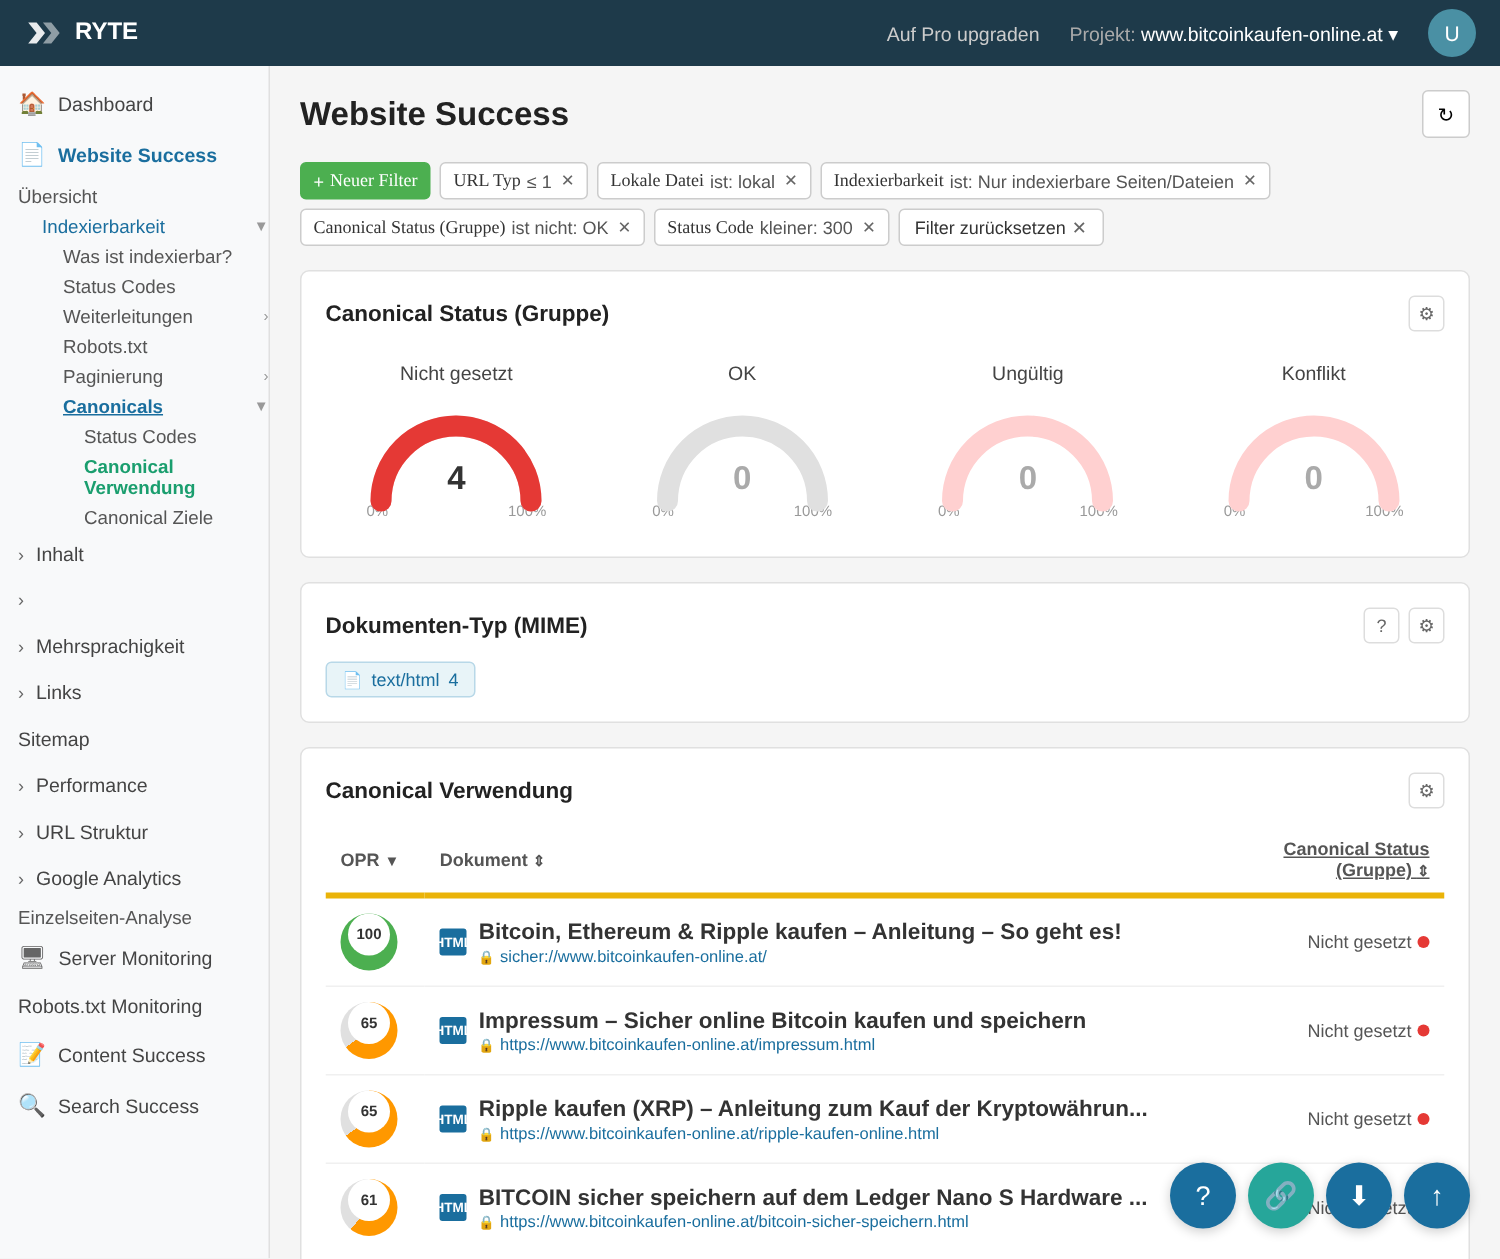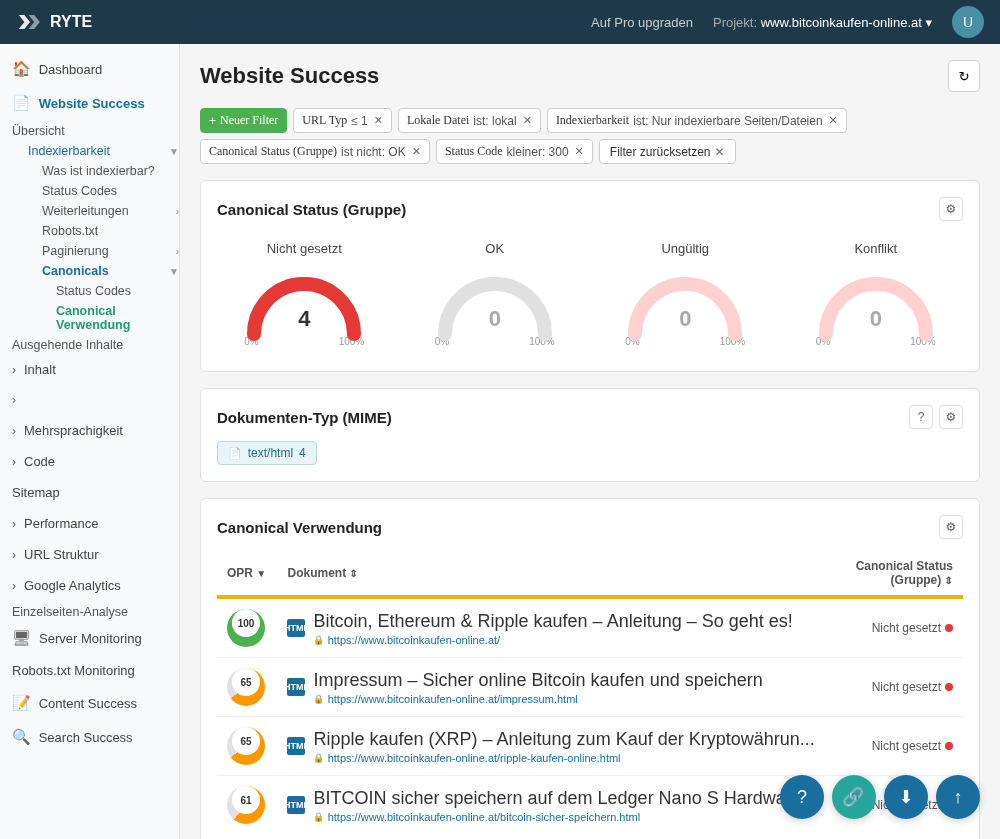--- a/index.html
+++ b/index.html
@@ -69,21 +69,21 @@
     table { width: 100%; border-collapse: collapse; }
     thead tr { border-bottom: 4px solid #eab308; }
     th { padding: 8px 10px; font-size: 12px; font-weight: 600; color: #555; text-align: left; }
     td { padding: 10px 10px; font-size: 12px; border-bottom: 1px solid #f0f0f0; vertical-align: middle; }
     tr:last-child td { border-bottom: none; }
     .opr-badge { width: 36px; height: 36px; border-radius: 50%; display: flex; align-items: flex-start; justify-content: center; font-size: 11px; font-weight: 700; color: white; flex-shrink: 0; position: relative; }
     .opr-inner { width: 28px; height: 28px; border-radius: 50%; background: white; display: flex; align-items: center; justify-content: center; font-size: 10px; font-weight: 700; color: #333; }
     .doc-icon { width: 18px; height: 18px; border-radius: 2px; background: #1a6e9e; color: white; font-size: 9px; font-weight: 700; display: flex; align-items: center; justify-content: center; flex-shrink: 0; }
     .doc-cell { display: flex; align-items: center; gap: 8px; }
     .doc-info { display: flex; flex-direction: column; gap: 2px; }
-    .doc-title { font-size: 18px; color: #333; font-weight: 400; }
+    .doc-title { font-size: 15px; color: #333; font-weight: 700; }
     .doc-url { font-size: 11px; color: #1a6e9e; display: flex; align-items: center; gap: 3px; }
     .doc-url-lock { font-size: 9px; color: #4caf50; }
     .status-not-set { display: flex; align-items: center; gap: 4px; color: #555; font-size: 12px; }
     .status-dot { width: 8px; height: 8px; border-radius: 50%; background: #e53935; flex-shrink: 0; }
 
     
     .table-footer { display: flex; align-items: center; justify-content: space-between; padding: 10px 0 0; }
 
     
     .fab-group { position: fixed; bottom: 20px; right: 20px; display: flex; gap: 8px; }
@@ -142,41 +142,41 @@
     <div class="sidebar-sub" style="padding-left:42px;display:flex;align-items:center;">
       <span>Weiterleitungen</span>
       <span style="margin-left:auto;font-size:10px;color:#999;">›</span>
     </div>
     <div class="sidebar-sub" style="padding-left:42px;">Robots.txt</div>
     <div class="sidebar-sub" style="padding-left:42px;display:flex;align-items:center;">
       <span>Paginierung</span>
       <span style="margin-left:auto;font-size:10px;color:#999;">›</span>
     </div>
     <div class="sidebar-sub active" style="padding-left:42px;display:flex;align-items:center;">
-      <span style="color:#1a6e9e;font-weight:600;">Canonicals</span>
+      <span style="color:#1a6e9e;font-weight:600;text-decoration:underline;">Canonicals</span>
       <span style="margin-left:auto;font-size:10px;color:#999;">▼</span>
     </div>
     <div class="sidebar-sub" style="padding-left:56px;">Status Codes</div>
     <div class="sidebar-sub highlight" style="padding-left:56px;color:#1a9e6e;font-weight:600;">Canonical Verwendung</div>
-    <div class="sidebar-sub">Ausgehende Inhalte</div>
+    <div class="sidebar-sub" style="padding-left:56px;">Canonical Ziele</div>
 
     <div class="sidebar-item">
       <span class="icon" style="font-size:12px;">›</span>
       <span>Inhalt</span>
     </div>
     <div class="sidebar-item">
       <span class="icon" style="font-size:12px;">›</span>
     </div>
     <div class="sidebar-item">
       <span class="icon" style="font-size:12px;">›</span>
       <span>Mehrsprachigkeit</span>
     </div>
     <div class="sidebar-item">
       <span class="icon" style="font-size:12px;">›</span>
-      <span>Code</span>
+      <span>Links</span>
     </div>
     <div class="sidebar-item">
       <span>Sitemap</span>
     </div>
     <div class="sidebar-item">
       <span class="icon" style="font-size:12px;">›</span>
       <span>Performance</span>
     </div>
     <div class="sidebar-item">
       <span class="icon" style="font-size:12px;">›</span>
@@ -338,39 +338,39 @@
         <div class="card-actions">
           <button class="card-action-btn">⚙</button>
         </div>
       </div>
       <div class="table-container">
         <table>
           <thead>
             <tr>
               <th style="cursor:pointer;">OPR <span style="font-size:10px;">▼</span></th>
               <th style="cursor:pointer;">Dokument <span style="font-size:10px;">⇕</span></th>
-              <th style="cursor:pointer;text-align:right;">Canonical Status<br>(Gruppe) <span style="font-size:10px;">⇕</span></th>
+              <th style="cursor:pointer;text-align:right;text-decoration:underline;">Canonical Status<br>(Gruppe) <span style="font-size:10px;">⇕</span></th>
             </tr>
           </thead>
           <tbody>
 
             <tr>
               <td>
                 <div class="opr-badge" style="background: conic-gradient(#4caf50 360deg, #e0e0e0 0); width:38px;height:38px;">
                   <div class="opr-inner">100</div>
                 </div>
               </td>
               <td>
                 <div class="doc-cell">
                   <div class="doc-icon">HTML</div>
                   <div class="doc-info">
                     <span class="doc-title">Bitcoin, Ethereum &amp; Ripple kaufen – Anleitung – So geht es!</span>
                     <span class="doc-url">
                       <span class="doc-url-lock">🔒</span>
-                      <span>https://www.bitcoinkaufen-online.at/</span>
+                      <span>sicher://www.bitcoinkaufen-online.at/</span>
                     </span>
                   </div>
                 </div>
               </td>
               <td style="text-align:right;">
                 <div class="status-not-set" style="justify-content:flex-end;">
                   <span>Nicht gesetzt</span>
                   <span class="status-dot"></span>
                 </div>
               </td>

